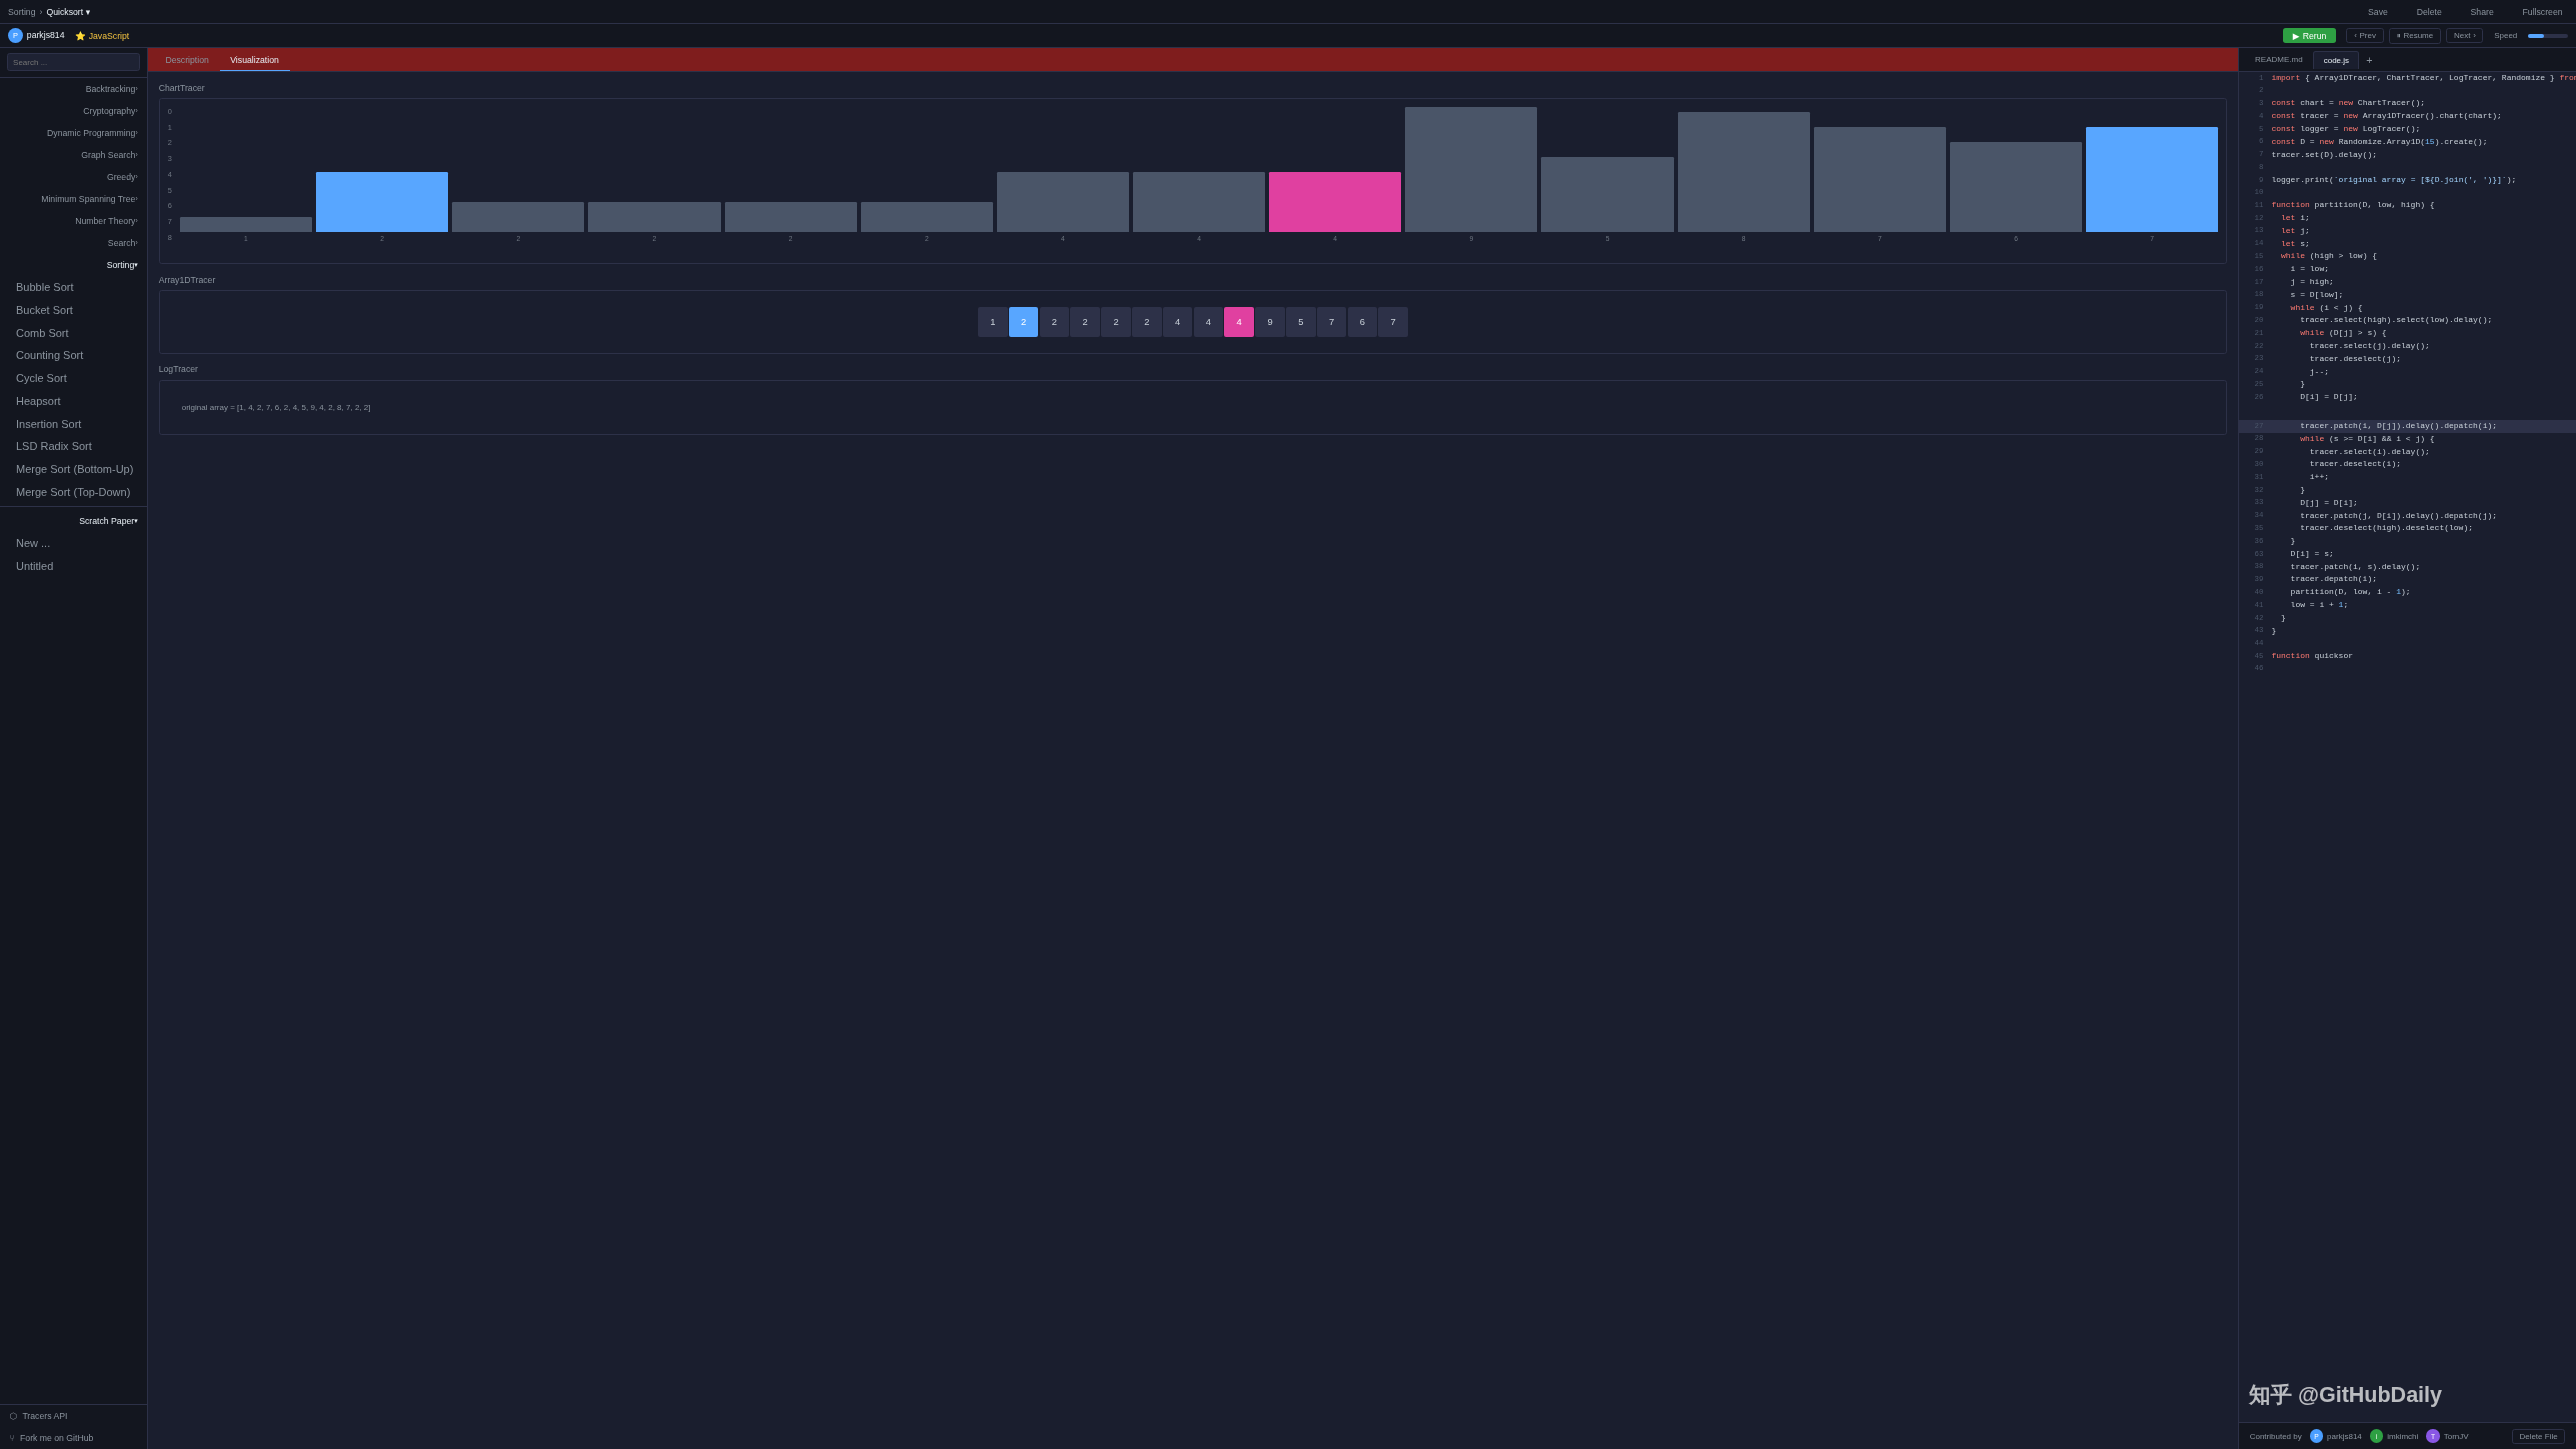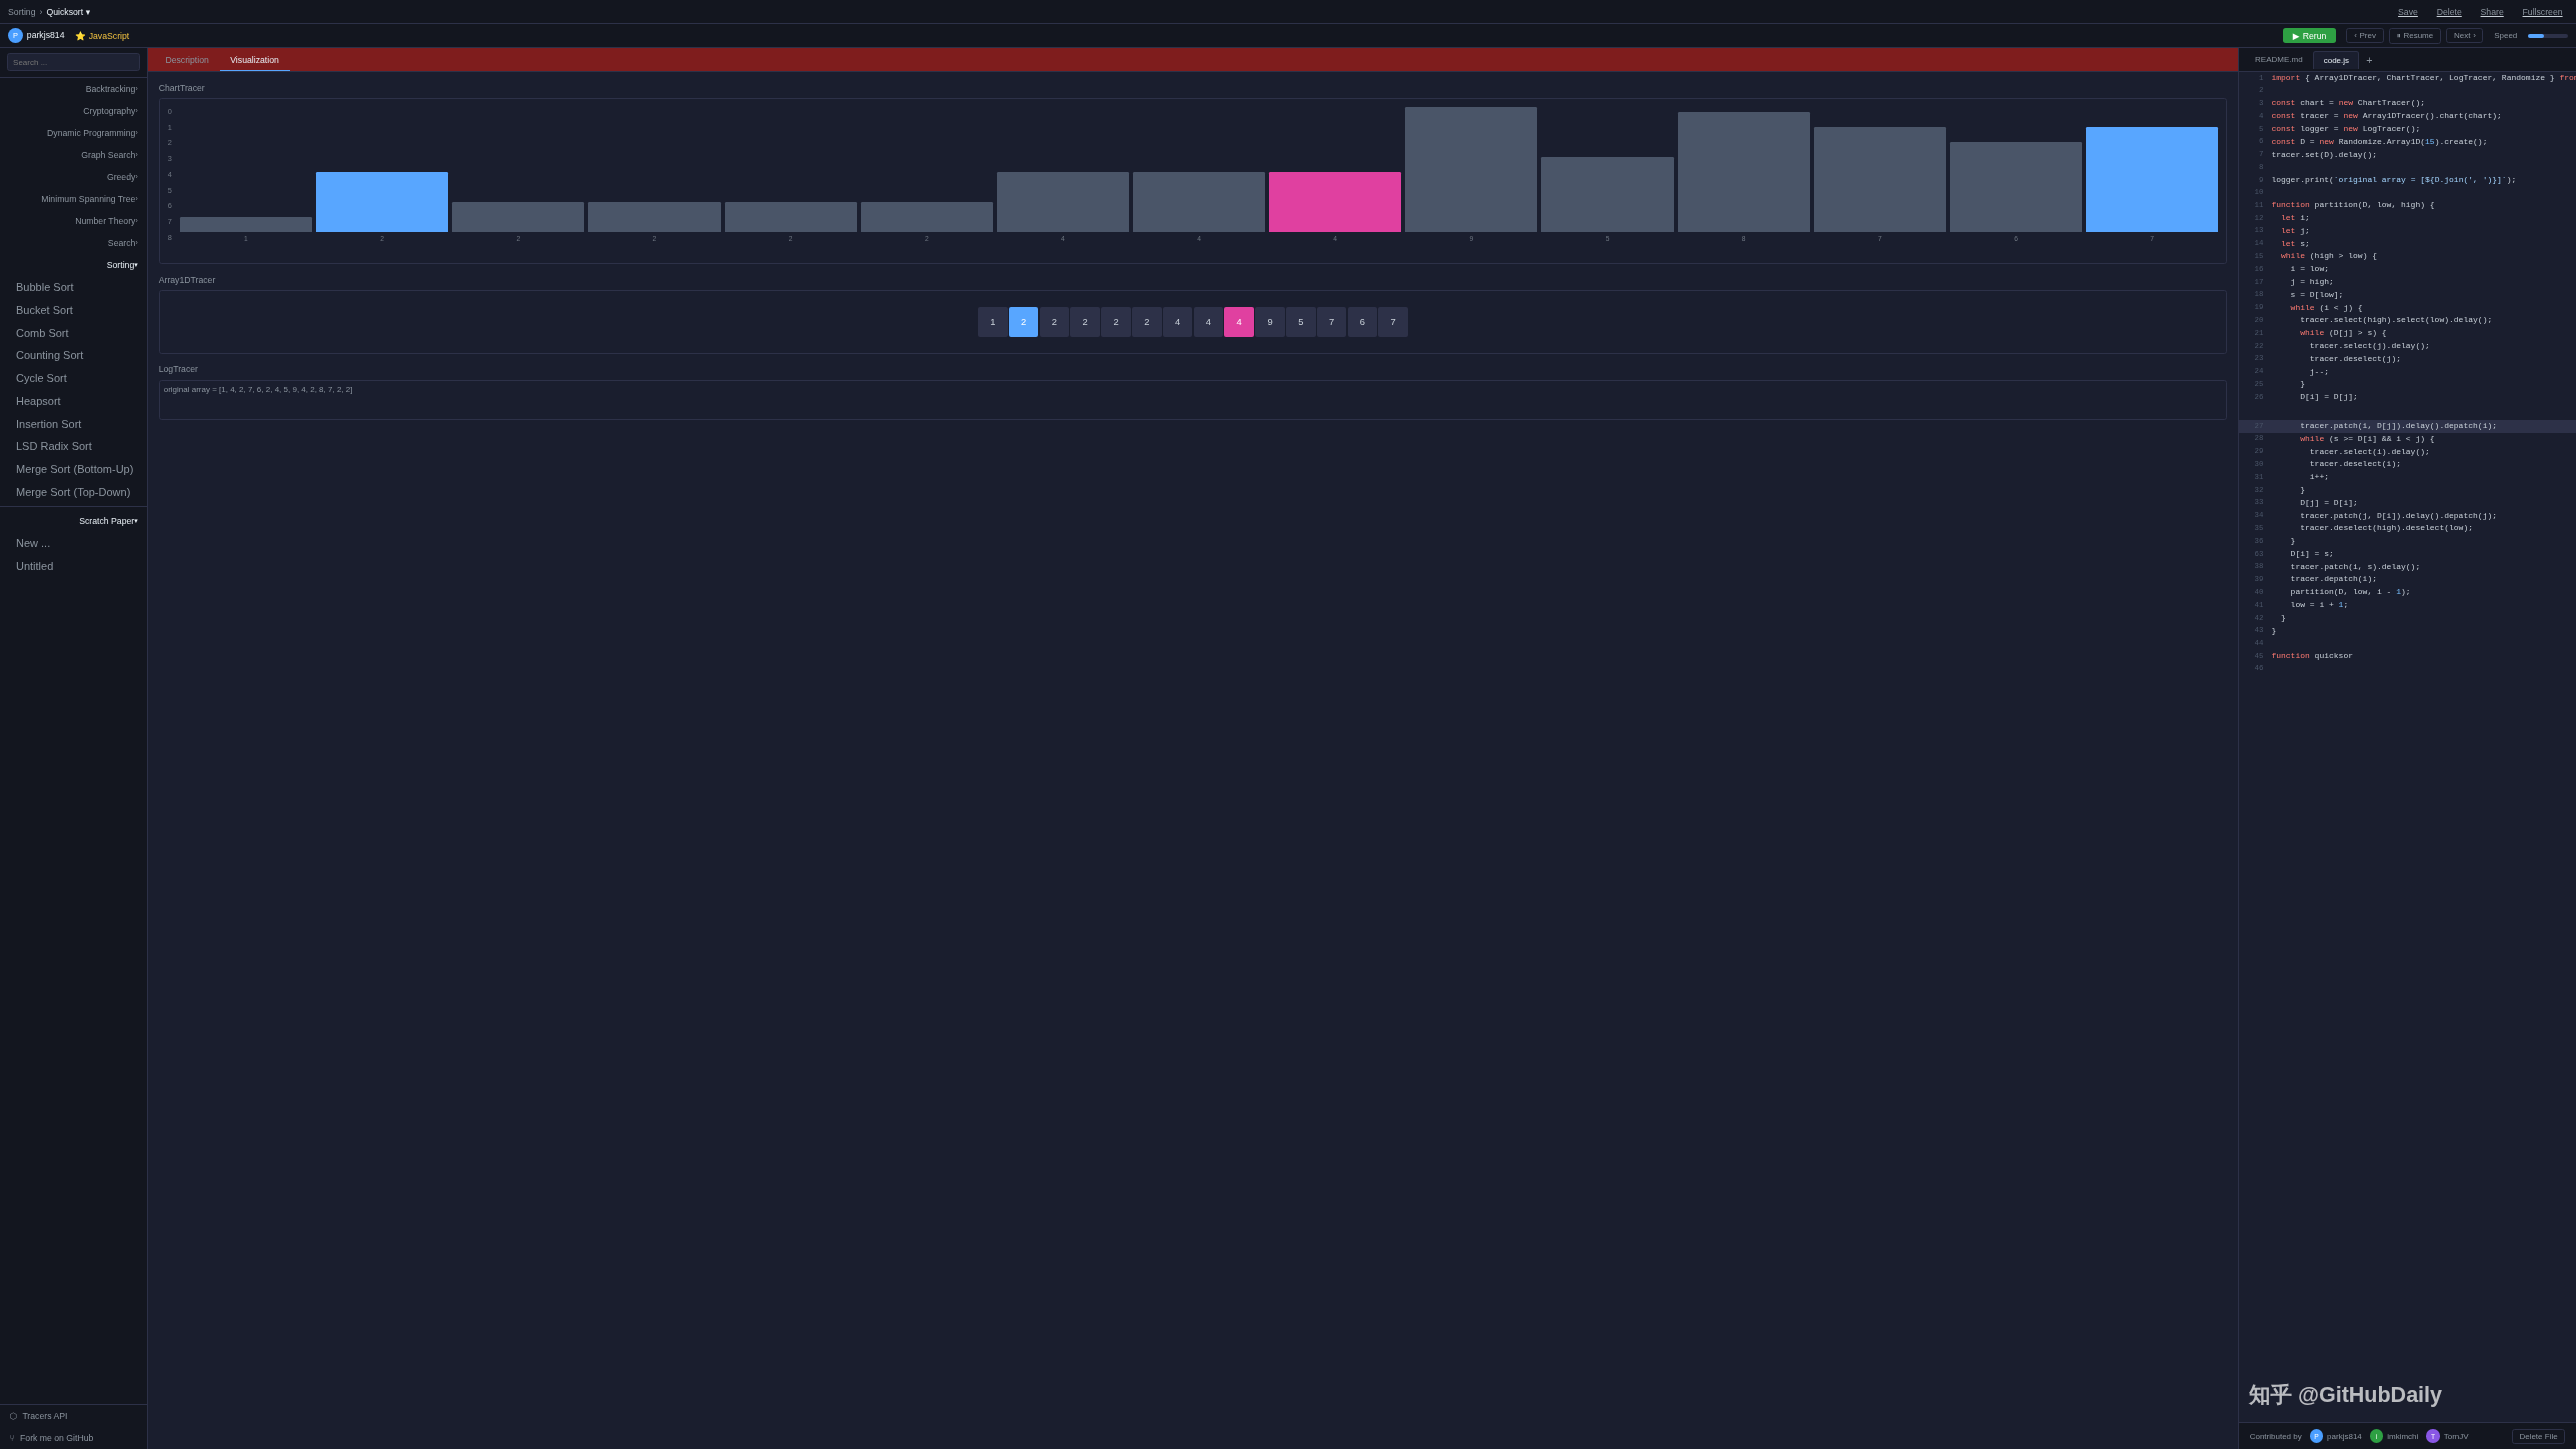--- a/index.html
+++ b/index.html
@@ -35,22 +35,21 @@
     .topbar-breadcrumb .active {
       color: #e6edf3;
       display: flex;
       align-items: center;
       gap: 2.7px;
     }
     .topbar-actions {
       margin-left: auto;
       display: flex;
       align-items: flex-start;
-      gap: 8px;
-      text-decoration: underline;
+      gap: 18px;
     }
     .topbar-btn {
       background: none;
       border: none;
       color: #8b949e;
       cursor: pointer;
       font-size: 8.7px;
       display: flex;
       align-items: center;
       gap: 3.4px;
@@ -341,21 +340,21 @@
       color: #c9d1d9;
     }
     .array-cell.blue { background: #58a6ff; color: white; }
     .array-cell.pink { background: #e040a0; color: white; }
 
     
     .log-tracer-box {
       background: #1a1e2e;
       border: 0.7px solid #2d3148;
       border-radius: 2.7px;
-      padding: 4px;
+      padding: 22px;
       font-size: 8px;
       color: #8b949e;
       min-height: 40px;
     }
 
     
     .right-panel {
       width: 338px;
       background: #1a1e2e;
       display: flex;

